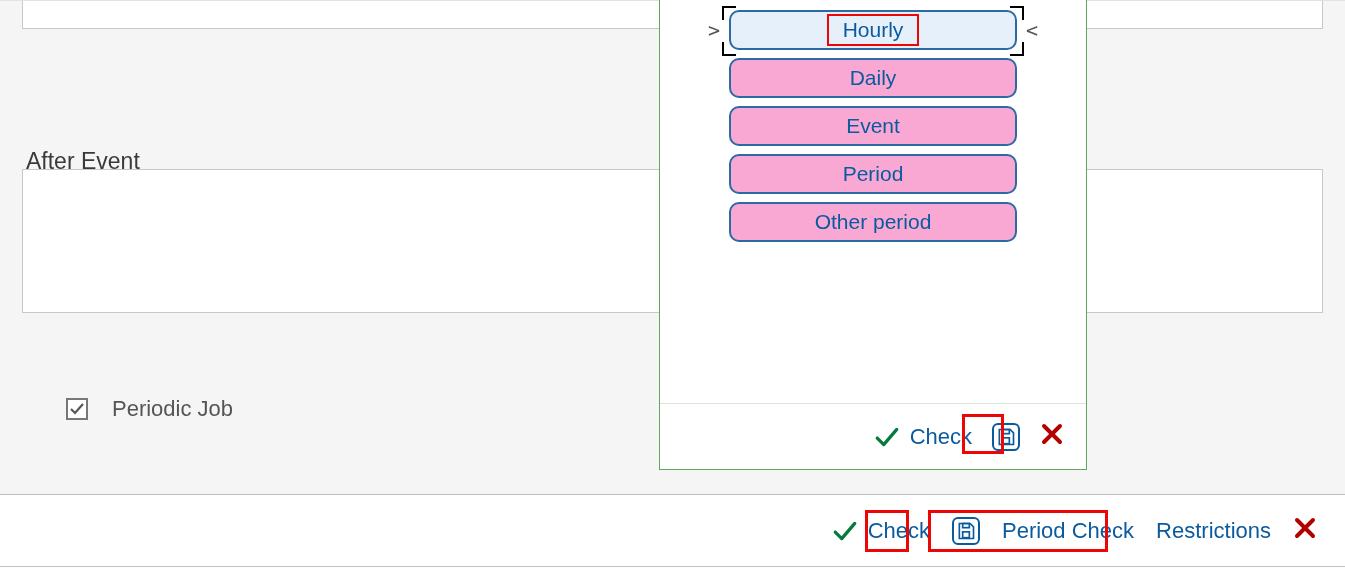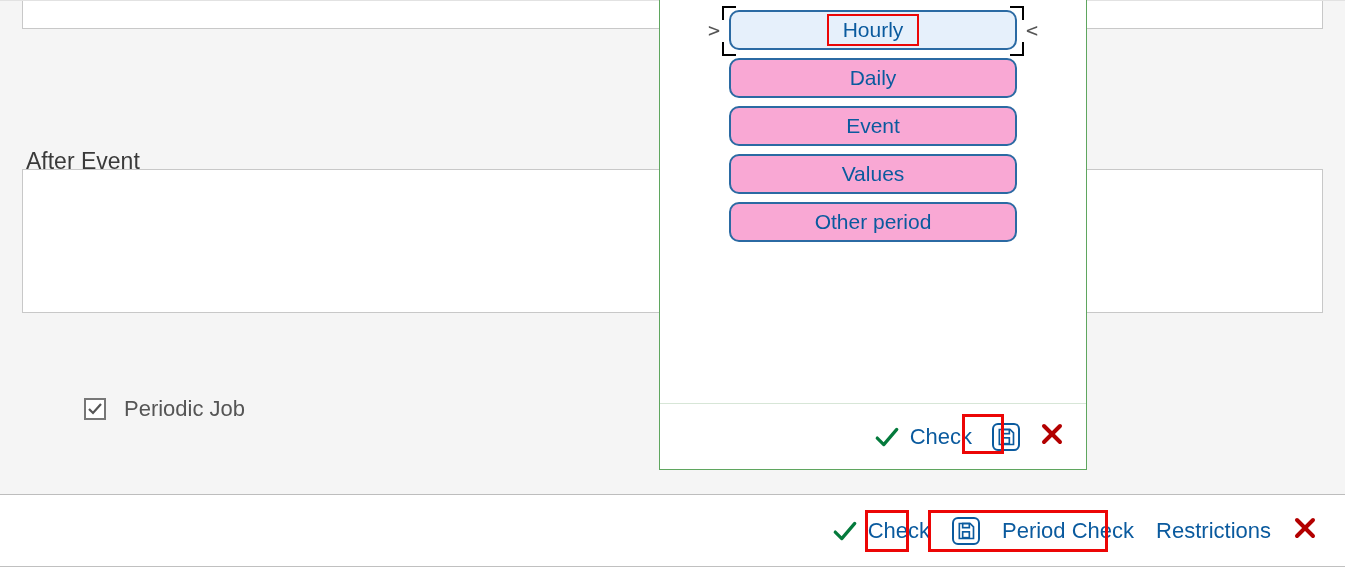--- a/index.html
+++ b/index.html
@@ -53,24 +53,24 @@
   .panel-bottom {
     position: absolute;
     left: 22px; right: 22px; top: 168px;
     height: 144px;
     background: #fff;
     border: 1px solid var(--border-gray);
   }
 
   .periodic-row {
     position: absolute;
-    left: 84px; top: 395px;
-    display: flex;
-    align-items: center;
-    gap: 18px;
+    left: 66px; top: 395px;
+    display: flex;
+    align-items: center;
+    gap: 24px;
     justify-content: center;
   }
   .checkbox {
     width: 22px; height: 22px;
     border: 2px solid #777;
     display: inline-flex;
     align-items: center; justify-content: center;
     background: #fff;
   }
   .checkbox svg { width: 16px; height: 16px; }
@@ -243,21 +243,21 @@
       <span class="caret"></span>
       <div class="opt-btn">
         <span>Event</span>
       </div>
       <span class="caret"></span>
     </div>
 
     <div class="opt-row">
       <span class="caret"></span>
       <div class="opt-btn">
-        <span>Values</span>
+        <span>Period</span>
       </div>
       <span class="caret"></span>
     </div>
 
     <div class="opt-row">
       <span class="caret"></span>
       <div class="opt-btn">
         <span>Other period</span>
       </div>
       <span class="caret"></span>

